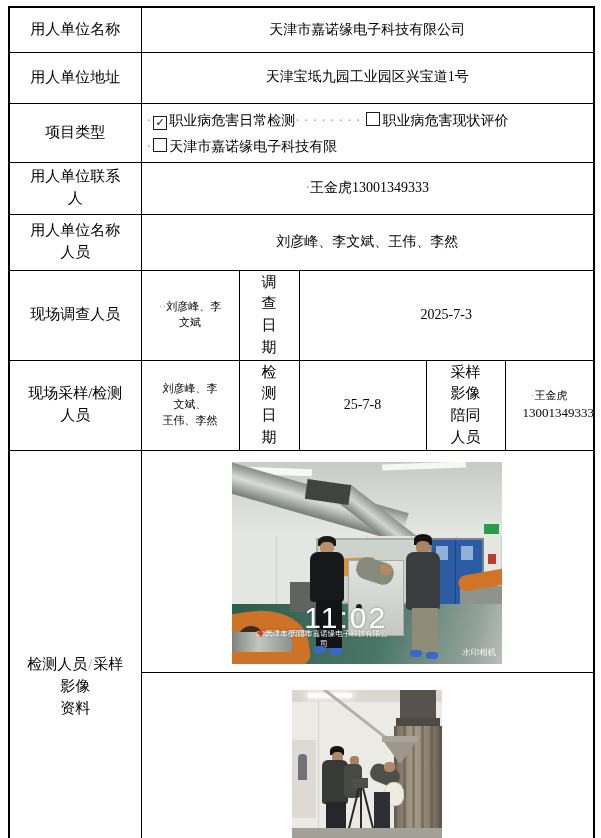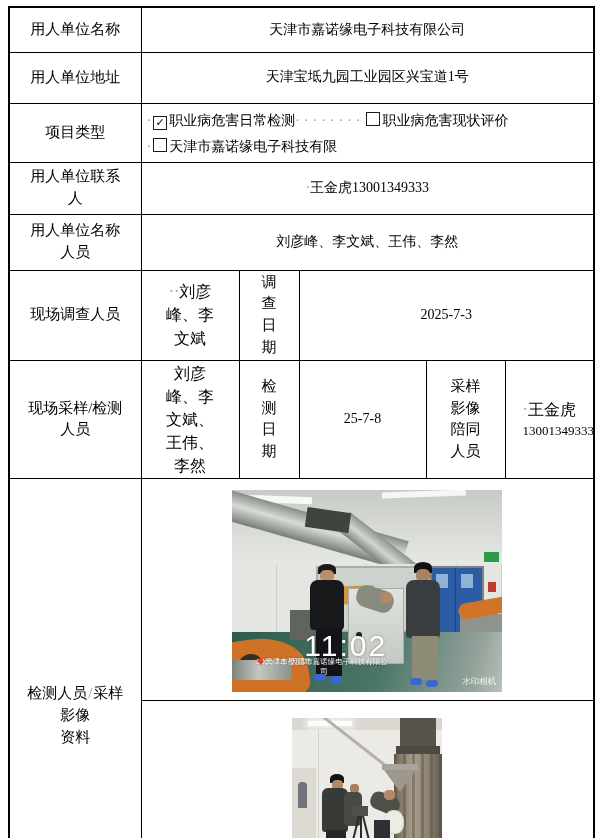--- a/index.html
+++ b/index.html
@@ -8,21 +8,21 @@
   table{border-collapse:collapse;table-layout:fixed;width:585px;border:2px solid #000;}
   td{border:1px solid #000;padding:1px 17px;text-align:center;vertical-align:middle;font-size:14px;line-height:1.45;overflow:hidden;}
   td.lbl{font-size:15px;}
   .wrap{white-space:pre-line;}
   .dim{color:#9e9e9e;}
   .dots{letter-spacing:4px;color:#9e9e9e;}
   .slash{color:#9a9a9a;padding:0 1px;}
   .cb{display:inline-block;width:12px;height:12px;border:1.5px solid #1a1a1a;line-height:11px;font-size:11px;font-weight:bold;text-align:center;vertical-align:-1px;margin:0 2px;background:#fff;font-family:"DejaVu Sans",sans-serif;}
   .pt-cell{text-align:left;padding:4px 2px 2px 5px;}
   .pt-line{line-height:26px;white-space:nowrap;}
-  .small{font-size:16px;}
+  .small{font-size:11px;}
   .digits{font-size:13px;letter-spacing:0;}
   .photo-cell{vertical-align:top;}
   .photo{position:relative;overflow:hidden;background:#e4e6e2;}
   .photo *{position:absolute;}
   #p1{width:270px;height:202px;margin:10px auto 4px;}
   #p2{width:150px;height:190px;margin:16px auto 0;}
   .wm-time{font-family:"Liberation Sans","DejaVu Sans",sans-serif;color:#fff;text-shadow:0 0 3px rgba(0,0,0,.35);letter-spacing:2px;font-weight:400;}
   .wm-line{font-family:"Liberation Sans","DejaVu Sans",sans-serif;color:#fff;text-shadow:0 0 2px rgba(0,0,0,.45);white-space:nowrap;}
   .wm-cam{font-family:"Liberation Sans","DejaVu Sans",sans-serif;color:rgba(255,255,255,.85);}
   .pin{display:inline-block;position:static;width:5px;height:6px;background:#e04030;border-radius:50% 50% 50% 0;transform:rotate(-45deg);margin:0 2px;}

